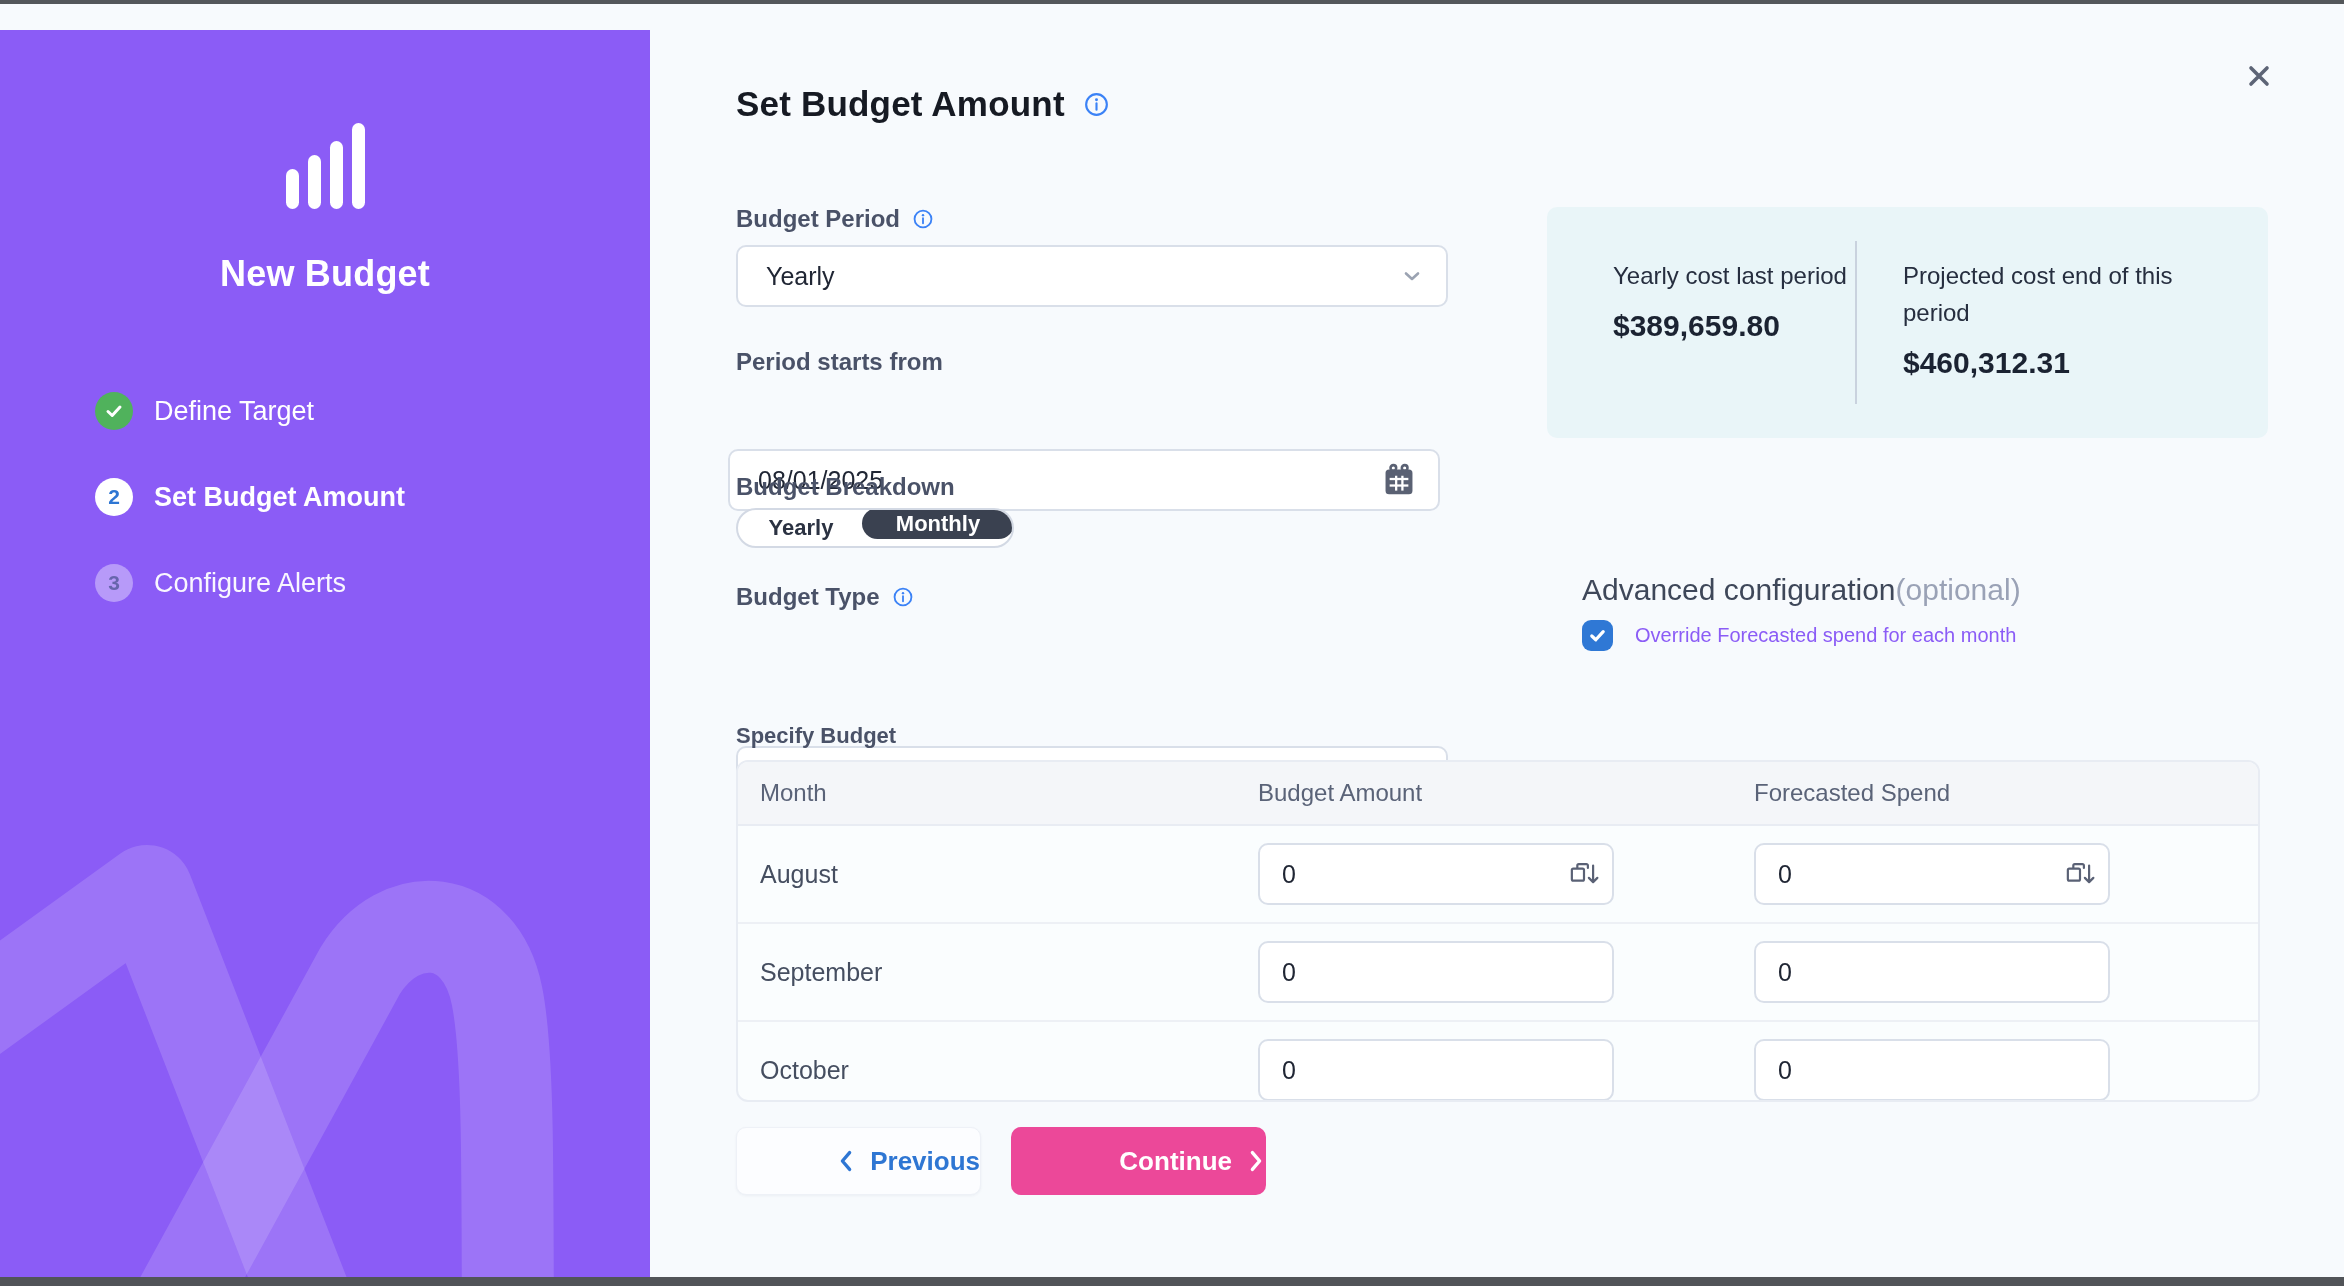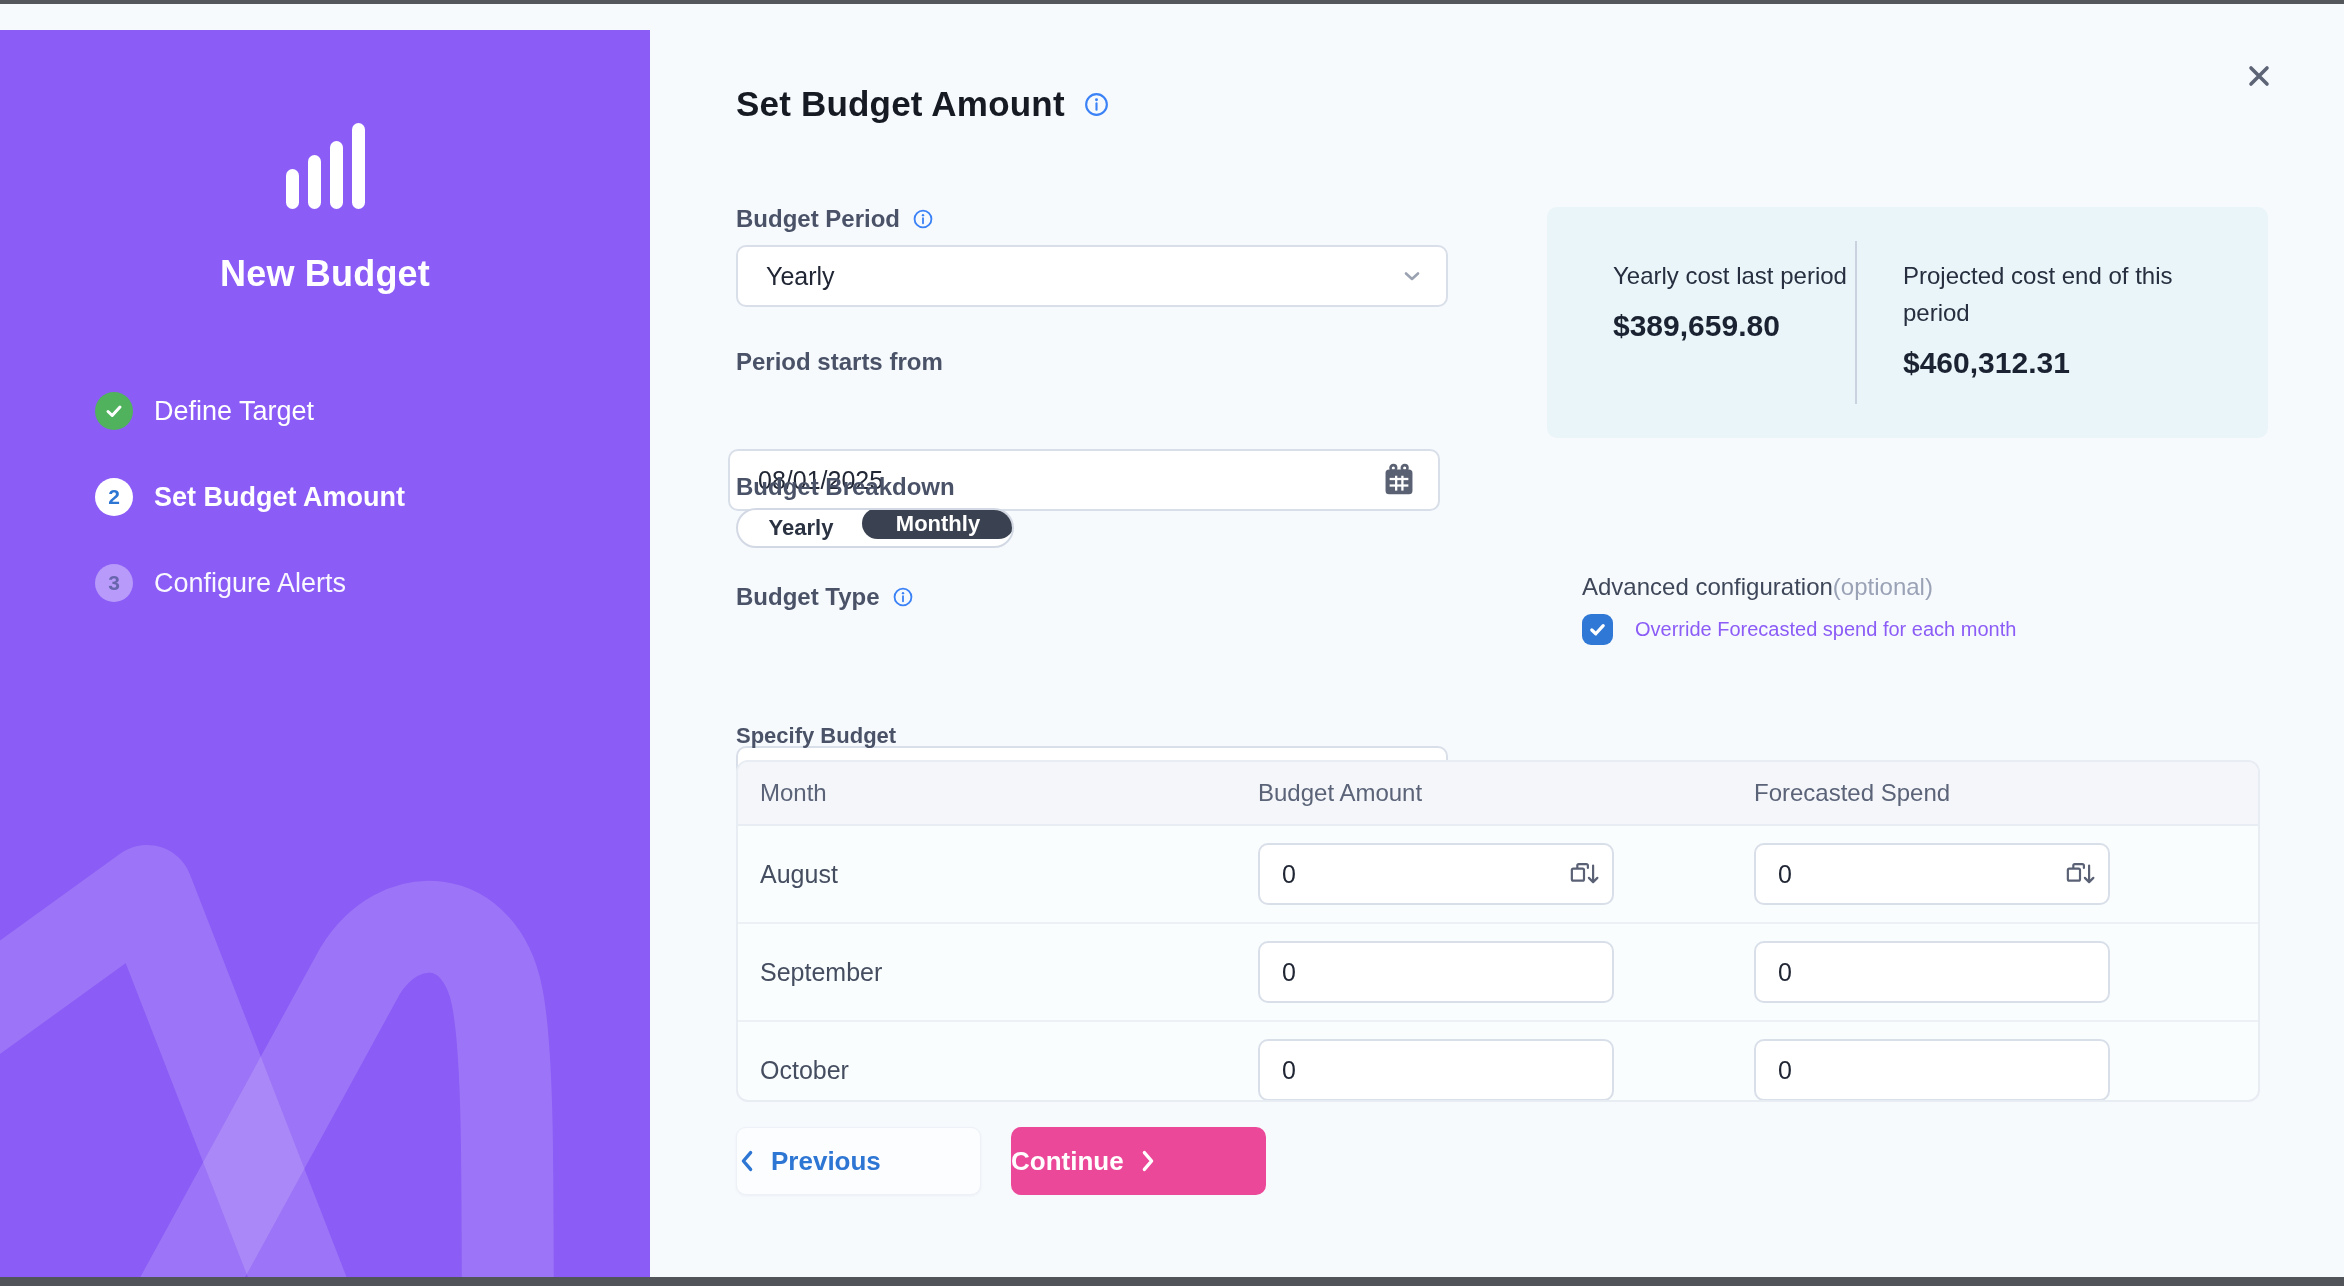--- a/index.html
+++ b/index.html
@@ -62,21 +62,21 @@
   .card { left:897px; top:207px; width:721px; height:231px; background:#e9f5f8; border-radius:10px;
           display:flex; padding:50px 0 0 66px; }
   .card-col1 { width:242px; }
   .card-divider { width:2px; background:#c9d2de; margin:-16px 0 36px 0; height:163px; align-self:flex-start; }
   .card-col2 { padding-left:46px; width:360px; }
   .card-label { font-size:24px; line-height:37px; color:#262e3f; }
   .card-value { margin-top:15px; font-size:30px; font-weight:bold; color:#1b2332; }
 
   
   .advanced { left:932px; top:573px; }
-  .adv-heading { font-size:24px; color:#3e4759; }
+  .adv-heading { font-size:30px; color:#3e4759; }
   .adv-optional { color:#9aa2b6; }
   .adv-row { margin-top:13px; display:flex; align-items:center; }
   .checkbox { width:31px; height:31px; border-radius:9px; background:#2f78d5; display:flex; align-items:center;
               justify-content:center; cursor:pointer; flex:0 0 31px; }
   .cb-label { margin-left:22px; font-size:20px; color:#8b5cf6; }
 
   
   .lbl-specify { left:86px; top:723px; font-size:22px; }
   .table { left:86px; top:760px; width:1524px; height:342px; background:#fafdfe; border:2px solid #e8ecf3;
            border-radius:12px; overflow:hidden; }
@@ -84,21 +84,21 @@
            font-size:24px; color:#5a6378; }
   .c1 { flex:0 0 520px; padding-left:22px; } .c2 { flex:0 0 496px; } .c3 { flex:1; }
   .trow { height:98px; display:flex; align-items:center; border-bottom:2px solid #edf0f5; font-size:25px; color:#454e60; }
   .cell-input { position:relative; width:356px; height:62px; }
   .cell-input input { width:100%; height:100%; background:#fff; border:2px solid #d9dfe9; border-radius:10px;
                       padding:0 64px 0 22px; font-size:25px; color:#202634; outline:none; }
   .filldown { position:absolute; right:6px; top:50%; transform:translateY(-50%); width:48px; height:48px;
               background:none; border:none; cursor:pointer; display:flex; align-items:center; justify-content:center; }
 
   
-  .btn { top:1127px; height:68px; border-radius:10px; display:flex; align-items:center; justify-content:flex-start;
+  .btn { top:1127px; height:68px; border-radius:10px; display:flex; align-items:center; justify-content:flex-end;
          gap:14px; font-size:26px; font-weight:bold; cursor:pointer; font-family:inherit; }
   .btn-previous { left:86px; width:245px; background:#fcfdff; border:1px solid #eef1f7; color:#2e76d3;
                   box-shadow:0 1px 3px rgba(20,40,80,.05); }
   .btn-continue { left:361px; width:255px; background:#ec4899; border:none; color:#fff; }
 </style>
 </head>
 <body>
 
 <div id="app">
   <div class="edge-top"></div>

